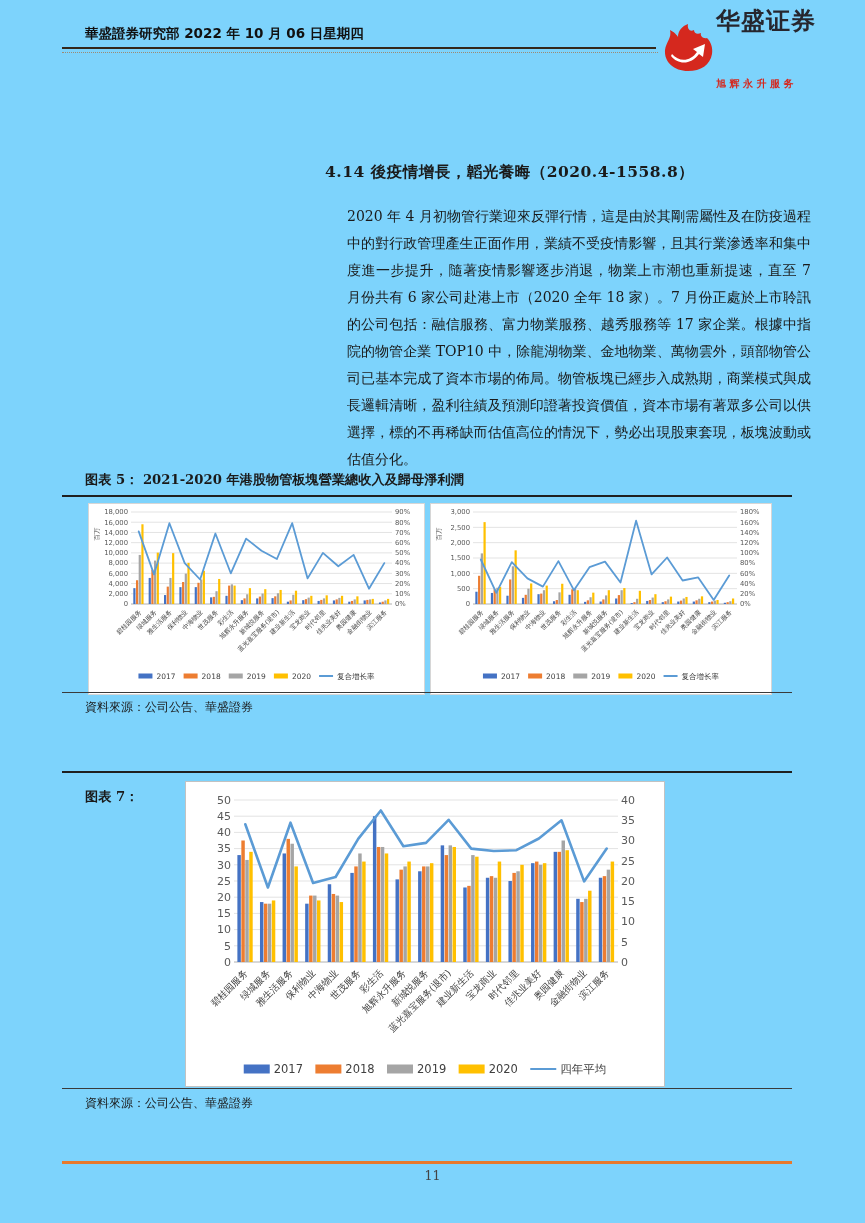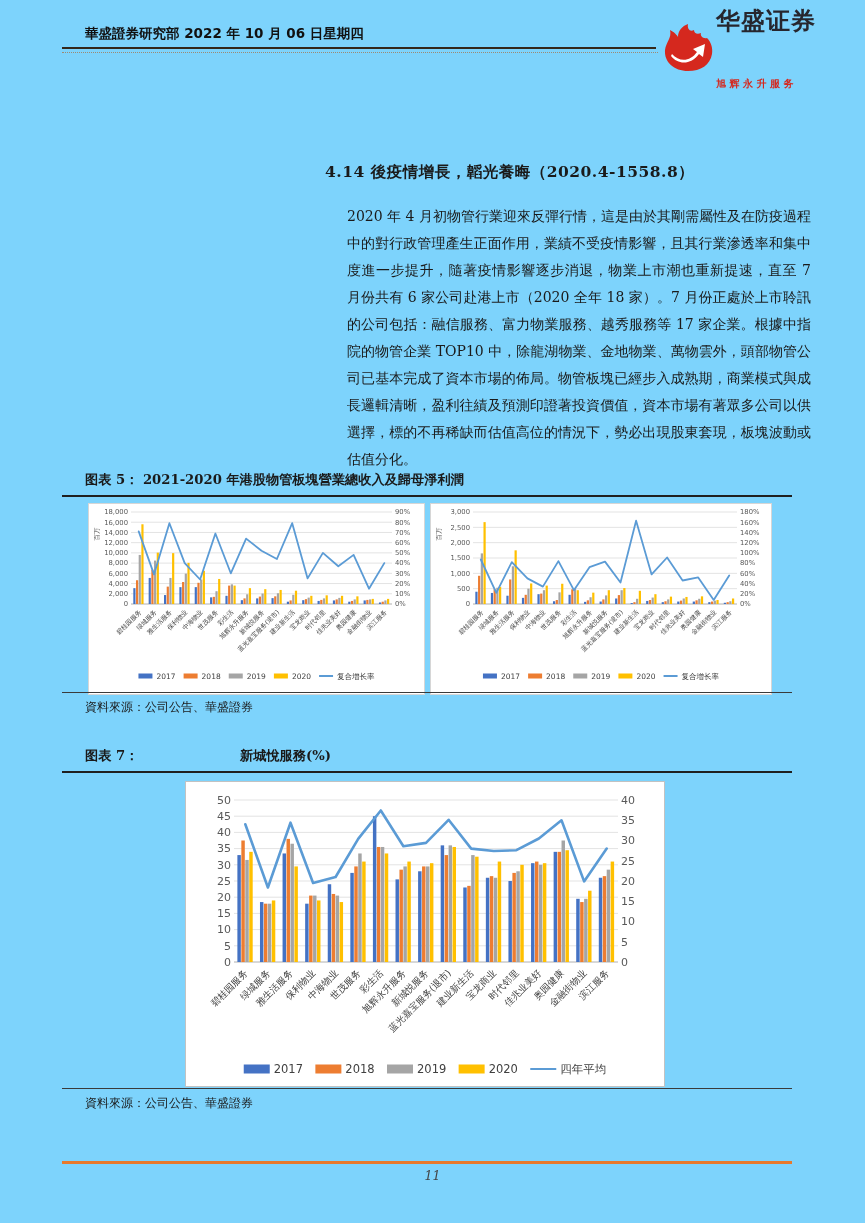--- a/index.html
+++ b/index.html
@@ -13,35 +13,35 @@
   .logo{left:660px;top:8px;display:flex;align-items:center;}
   .logo-text{display:flex;flex-direction:column;gap:40px;}
   .logo-name{font-family:"DejaVu Sans","Liberation Sans",sans-serif;font-weight:bold;
              font-size:24px;color:#26262e;letter-spacing:1px;line-height:1.1;}
   .logo-sub{font-family:"DejaVu Sans","Liberation Sans",sans-serif;font-weight:bold;
             font-size:10px;color:#d5281e;letter-spacing:3.5px;margin-top:3px;}
   .para1{left:325px;top:106px;width:462px;font-size:13.5px;line-height:22px;}
   .heading{left:325px;top:162px;font-size:15.5px;font-weight:bold;letter-spacing:.5px;}
   .para2{left:325px;top:203px;width:464px;font-size:14px;line-height:27px;text-align:justify;margin-left:22px;}
   .figcap{left:85px;top:471px;font-size:13.2px;font-weight:bold;}
-  .figcap7{left:85px;top:747px;font-size:13.2px;font-weight:bold;}
+  .figcap7{left:85px;top:788px;font-size:13.2px;font-weight:bold;}
   .figcap7 .figtitle{position:absolute;left:155px;white-space:nowrap;}
   .rule{left:62px;width:730px;background:#1f1f1f;}
   .rule-a{top:495px;height:2px;}
   .rule-b{top:692px;height:1px;background:#3a3a3a;}
   .rule-c{top:771px;height:2px;}
   .rule-d{top:1088px;height:1px;background:#3a3a3a;}
   .source1{left:85px;top:699px;font-size:12px;}
   .source2{left:85px;top:1095px;font-size:12px;}
   .chartbox{border:1px solid #d6d6d6;background:#fff;}
   .boxA{left:88px;top:503px;}
   .boxB{left:430px;top:503px;}
   .boxC{left:185px;top:781px;border-color:#c2c2c2;}
   .footer-line{left:62px;top:1161px;width:730px;height:2.5px;background:#e8792b;}
-  .pagenum{left:0;top:1168px;width:865px;text-align:center;font-size:12.5px;color:#444;font-style:italic;}
+  .pagenum{left:0;top:1168px;width:865px;text-align:center;font-size:12.5px;color:#444;}
   svg text{font-family:"DejaVu Sans","Liberation Sans",sans-serif;}
 </style>
 </head>
 <body>
 
 <div id="page">
 
   <div class="abs header-left">華盛證券研究部 2022 年 10 月 06 日星期四</div>
   <div class="abs hr-solid"></div>
   <div class="abs hr-dotted"></div>

